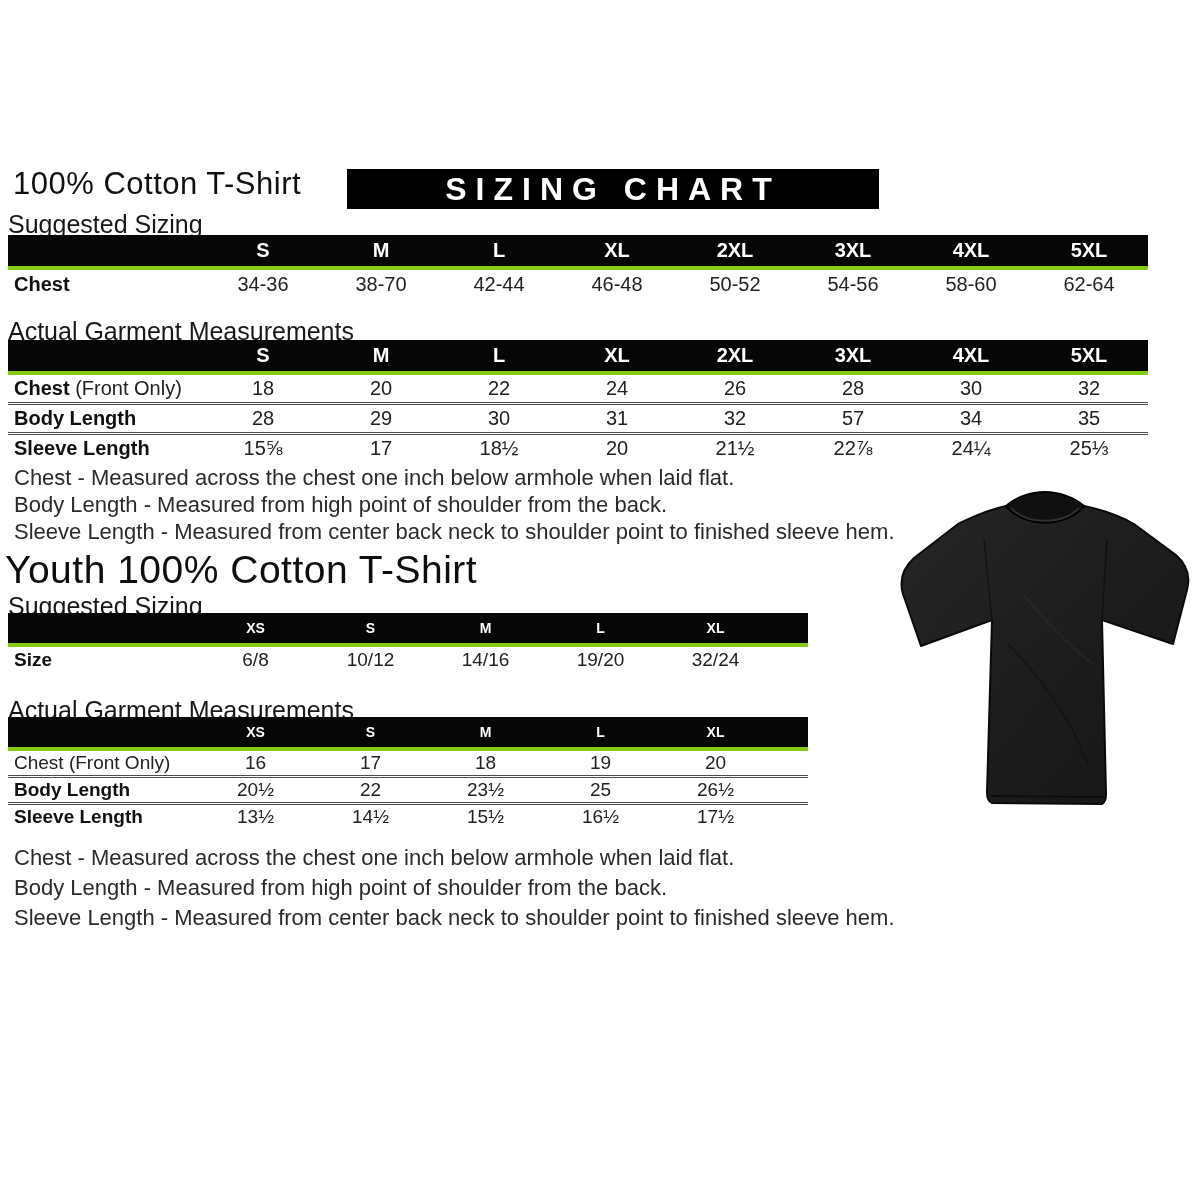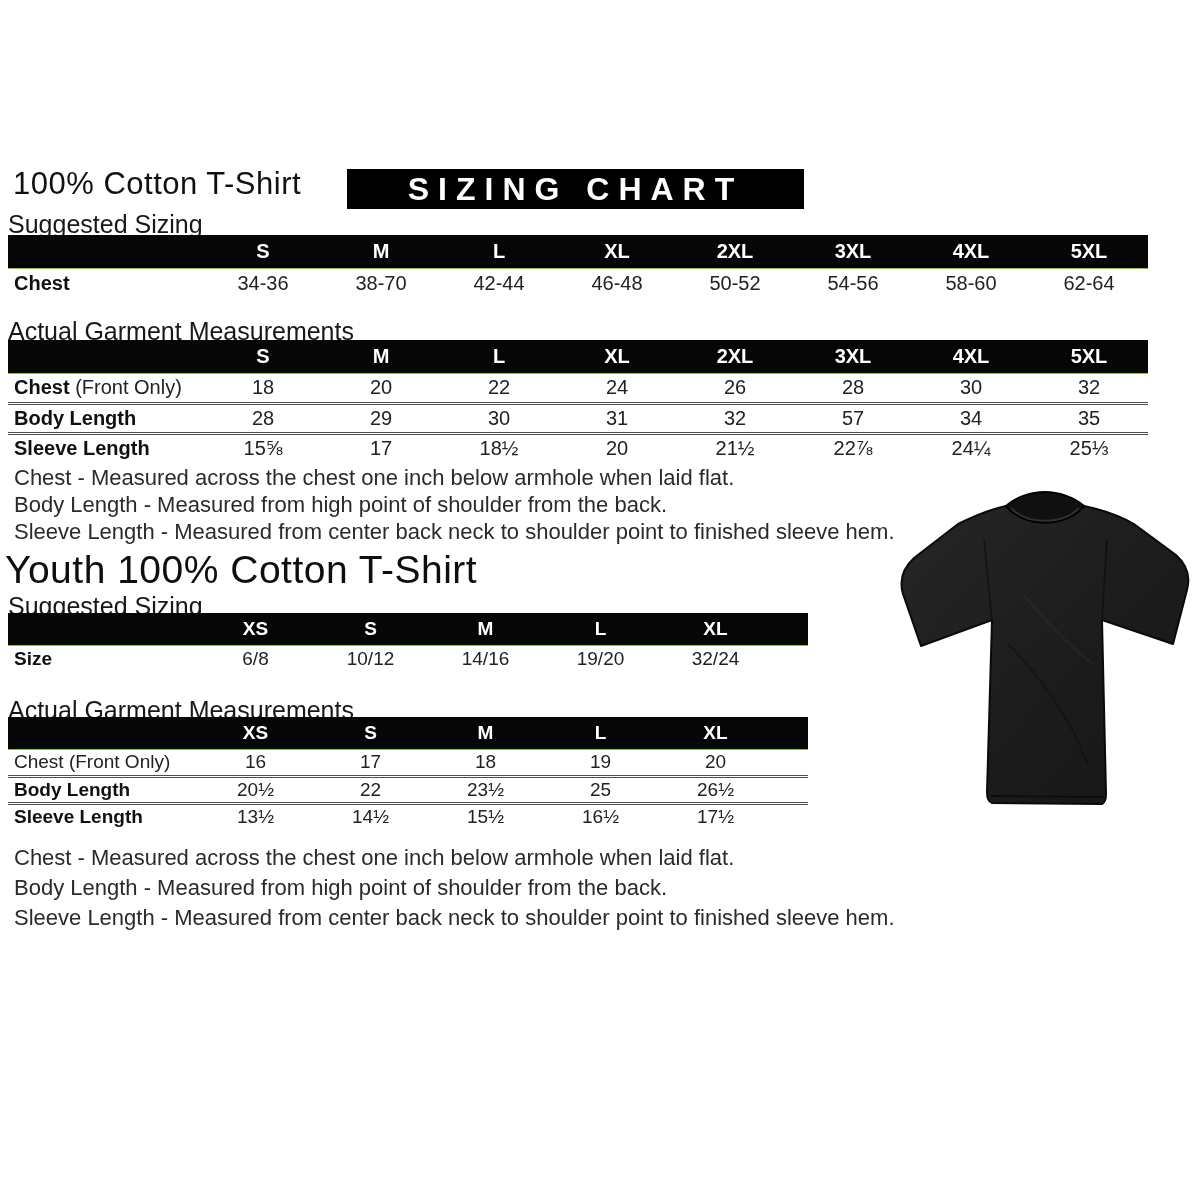--- a/index.html
+++ b/index.html
@@ -14,21 +14,21 @@
   .abs { position: absolute; }
 
   
   #page-title {
     left: 13px; top: 166px;
     font-size: 31px; font-weight: 400; color: #111;
     letter-spacing: 0.5px;
     text-align: right;
   }
   #sizing-banner {
-    left: 347px; top: 169px; width: 457px; height: 40px;
+    left: 347px; top: 169px; width: 532px; height: 40px;
     background: #000; color: #fff;
     font-size: 32px; font-weight: bold; letter-spacing: 9px;
     text-align: center; line-height: 40px;
   }
 
   .section-label { font-size: 25px; color: #181818; }
   #adult-suggested-label { left: 8px; top: 210px; }
   #adult-actual-label    { left: 8px; top: 317px; }
   #youth-suggested-label { left: 8px; top: 592px; }
   #youth-actual-label    { left: 8px; top: 696px; }
@@ -43,28 +43,28 @@
   table { border-collapse: collapse; table-layout: fixed; position: absolute; left: 8px; }
   th {
     background: #060606; color: #ffffff;
     font-size: 20px; font-weight: bold; text-align: center;
     height: 33px; overflow: hidden;
   }
   td { font-size: 20px; text-align: center; height: 30px; color: #222; }
   td.rowlabel { text-align: left; padding-left: 6px; white-space: nowrap; }
   .bold { font-weight: bold; color: #111; }
 
-  .tbl tbody tr.r1 td { border-top: 1px solid #84cc16; margin-top: 19px; }
+  .tbl tbody tr.r1 td { border-top: 4px solid #84cc16; margin-top: 19px; }
   .tbl tbody tr.r2 td, .tbl tbody tr.r3 td { border-top: 3px double #4d4d4d; }
 
   #adult-suggested-table { top: 235px; width: 1140px; }
   #adult-actual-table    { top: 340px; width: 1140px; }
   #youth-suggested-table { top: 613px; width: 800px; }
   #youth-actual-table    { top: 717px; width: 800px; }
-  #youth-suggested-table th, #youth-actual-table th { height: 32px; font-size: 19px; }
+  #youth-suggested-table th, #youth-actual-table th { height: 32px; font-size: 14px; }
   #youth-suggested-table td, #youth-actual-table td { height: 27px; font-size: 19px; }
 
   col.c-label-adult { width: 196px; }
   col.c-adult { width: 118px; }
   col.c-label-youth { width: 190px; }
   col.c-youth { width: 115px; }
   col.c-filler { width: 35px; }
 
   
   .notes { font-size: 22px; color: #2a2a2a; }

